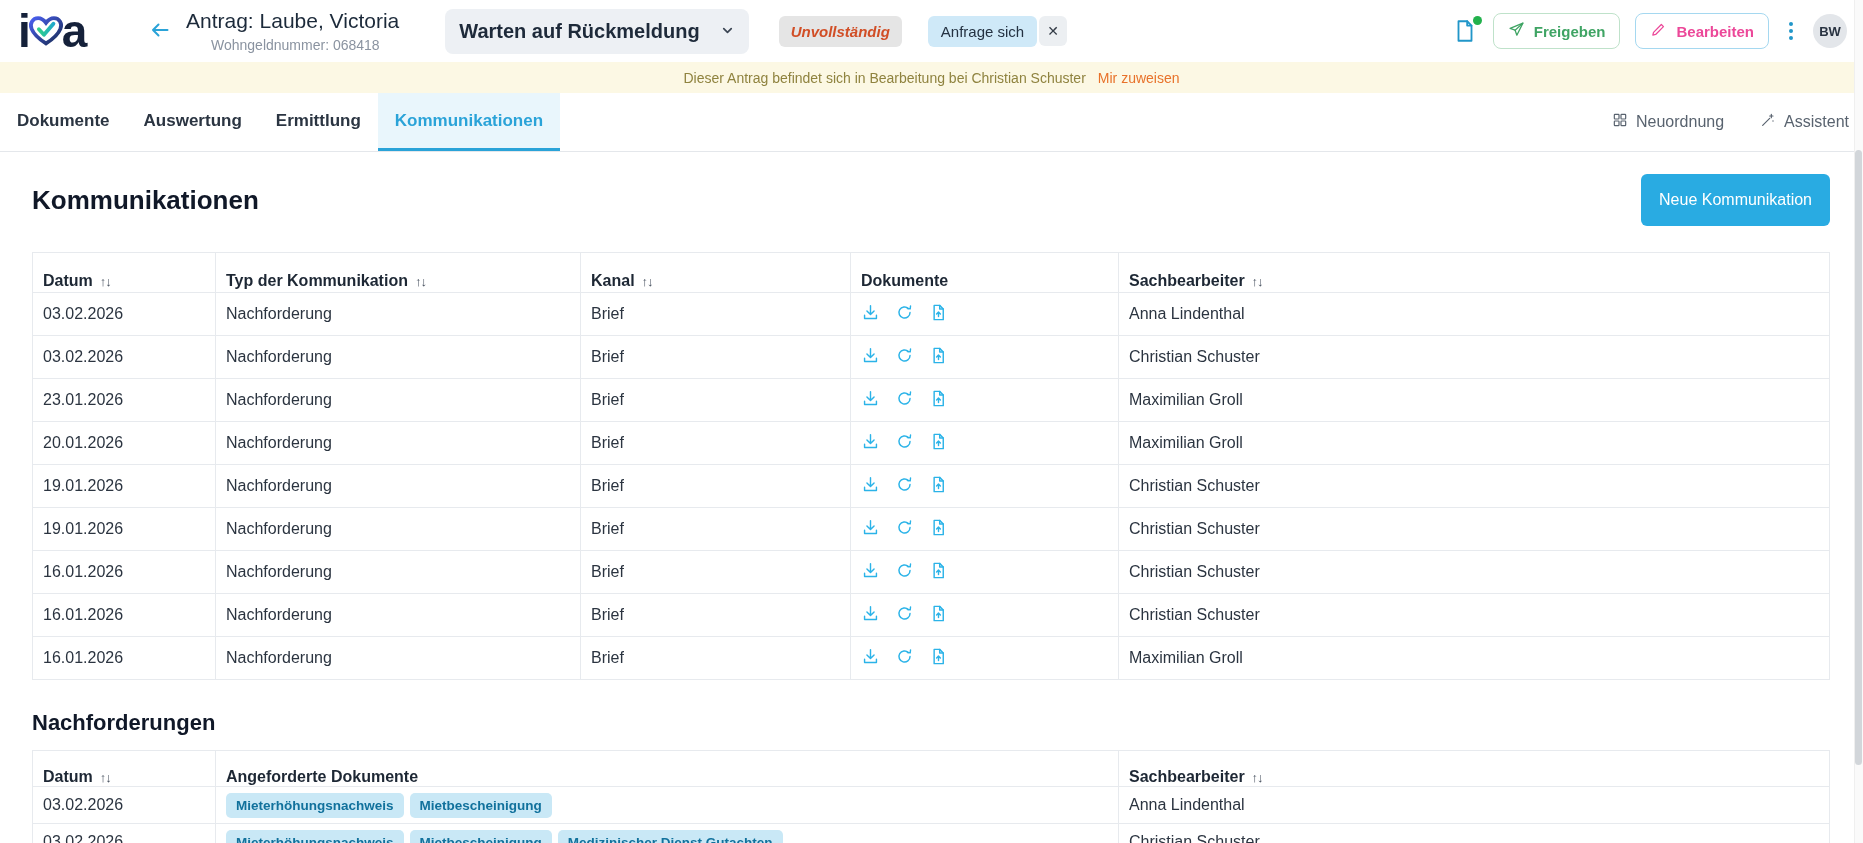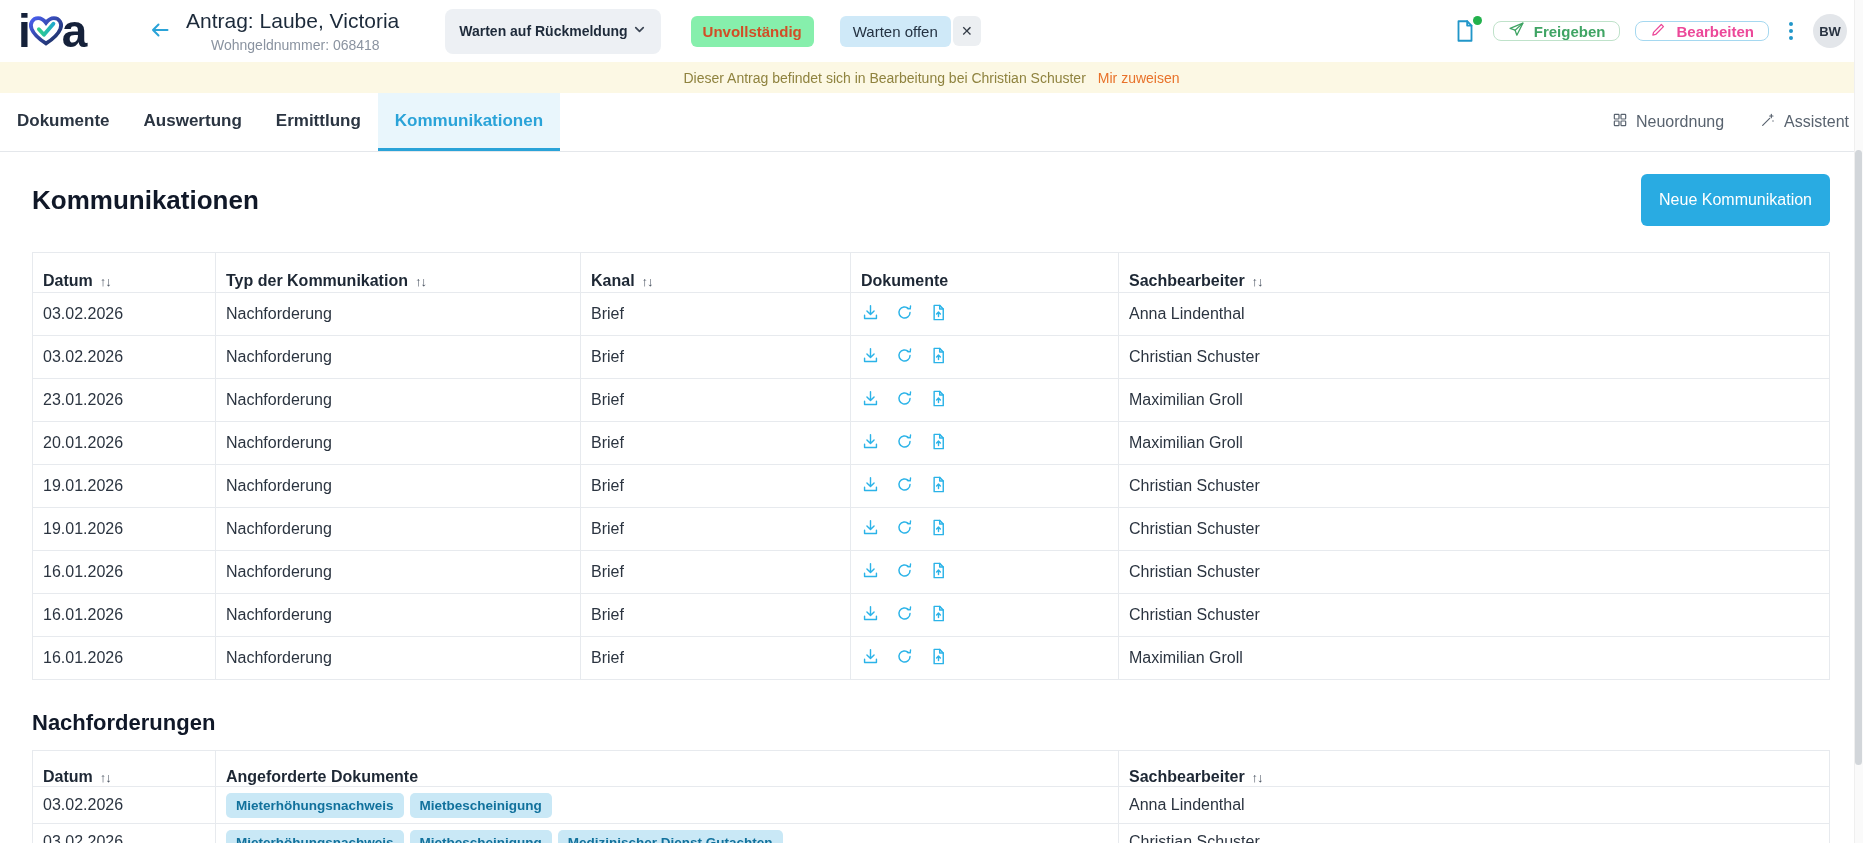--- a/index.html
+++ b/index.html
@@ -9,33 +9,33 @@
   
   .topbar { height:62px; display:flex; align-items:center; padding:0 16px 0 18px; background:#fff; }
   .logo { display:flex; align-items:center; width:100px; }
   .logo-letter { font-size:46px; font-weight:800; color:#15213a; line-height:1; letter-spacing:-1px; }
   .logo-heart { margin:2px -4px 0 -4px; }
   .back-btn { margin-left:30px; background:none; border:none; color:#2aa3d8; cursor:pointer; display:flex; }
   .title-block { margin-left:14px; }
   .page-title { font-size:21px; font-weight:500; color:#1c2a3a; }
   .page-subtitle { font-size:14px; color:#8a93a0; margin-top:4px;margin-left:25px; }
   .status-dropdown { margin-left:46px; height:45px; background:#edf0f4; border:none; border-radius:8px;
-    display:inline-flex; align-items:center; gap:4px; padding:0 14px; font-size:14px; font-weight:600;
+    display:inline-flex; align-items:center; gap:20px; padding:0 14px; font-size:20px; font-weight:600;
     color:#1e2a3a; cursor:pointer; }
   .status-dropdown svg { color:#3c4654; }
-  .badge-incomplete { margin-left:30px; background:#86efac; color:#d14e26; font-weight:700; font-size:15px;
-    padding:7px 12px; border-radius:6px; }
+  .badge-incomplete { margin-left:30px; background:#e5e5e5; color:#d14e26; font-weight:700; font-size:15px;
+    padding:7px 12px; border-radius:6px;font-style:italic; }
   .request-chip { margin-left:26px; display:inline-flex; gap:2px; align-items:center; }
   .request-chip .chip-label { background:#cfe9f8; color:#243242; font-size:15px; padding:7px 13px; border-radius:6px; }
   .request-chip .chip-close { background:#eceff2; border:none; border-radius:6px; width:28px; height:30px;
     font-size:14px; color:#333b46; cursor:pointer; }
   .topbar-right { margin-left:auto; display:flex; align-items:center; gap:15px; }
   .doc-status { position:relative; background:none; border:none; color:#2196c9; cursor:pointer; display:flex; }
   .doc-status .dot { position:absolute; top:-2px; right:-4px; width:9px; height:9px; border-radius:50%; background:#22b14c; }
-  .btn-outline { display:inline-flex; align-items:center; gap:9px; height:20px; padding:0 14px; background:#fff;
+  .btn-outline { display:inline-flex; align-items:center; gap:9px; height:36px; padding:0 14px; background:#fff;
     border-radius:8px; font-size:15px; font-weight:600; cursor:pointer; }
   .btn-release { color:#3fa464; border:1px solid #bfe2ca; }
   .btn-edit { color:#ec4899; border:1px solid #a5d8f0; }
   .kebab-btn { background:none; border:none; cursor:pointer; display:flex; padding:0 4px; }
   .avatar { width:34px; height:34px; border-radius:50%; background:#e3e6ea; display:flex; align-items:center;
     justify-content:center; font-size:13px; font-weight:700; color:#2a3442; cursor:pointer; border:none;text-align:right; }
 
   
   .notice { height:31px; background:#fcf8e4; display:flex; align-items:center; justify-content:center;
     gap:12px; font-size:14px; }
@@ -119,21 +119,21 @@
     <span>
       <svg width="15" height="15" viewBox="0 0 16 16" fill="none" stroke="currentColor" stroke-width="1.8" stroke-linecap="round" stroke-linejoin="round">
           <path d="M4 6l4 4 4-4"></path>
         </svg>
     </span>
   </button>
 
   <span class="badge-incomplete">Unvollständig</span>
 
   <span class="request-chip">
-    <span class="chip-label">Warten offen</span>
+    <span class="chip-label">Anfrage sich</span>
     <button class="chip-close">✕</button>
   </span>
 
   <div class="topbar-right">
     <button class="doc-status">
       <svg width="26" height="26" viewBox="0 0 24 24" fill="none" stroke="currentColor" stroke-width="1.7" stroke-linecap="round" stroke-linejoin="round">
           <path d="M6 3h8l4 4v14H6z"></path>
           <path d="M14 3v4h4"></path>
         </svg>
       <span class="dot"></span>

